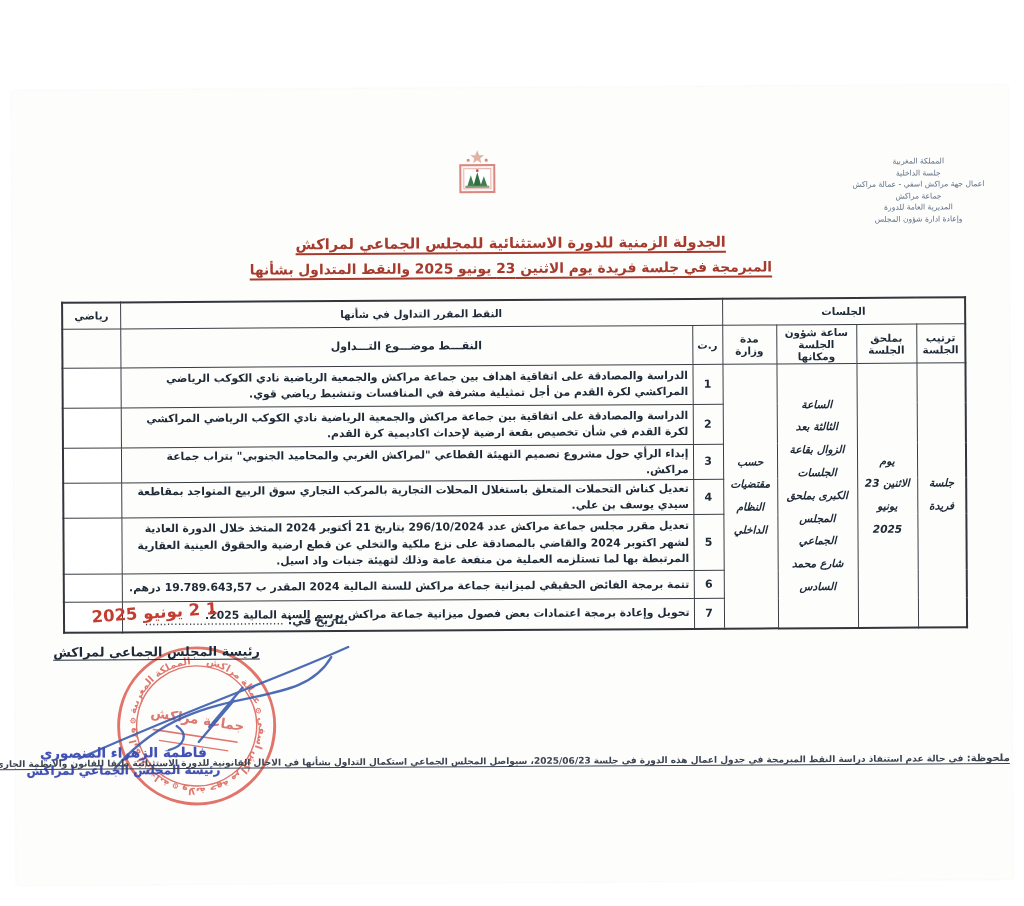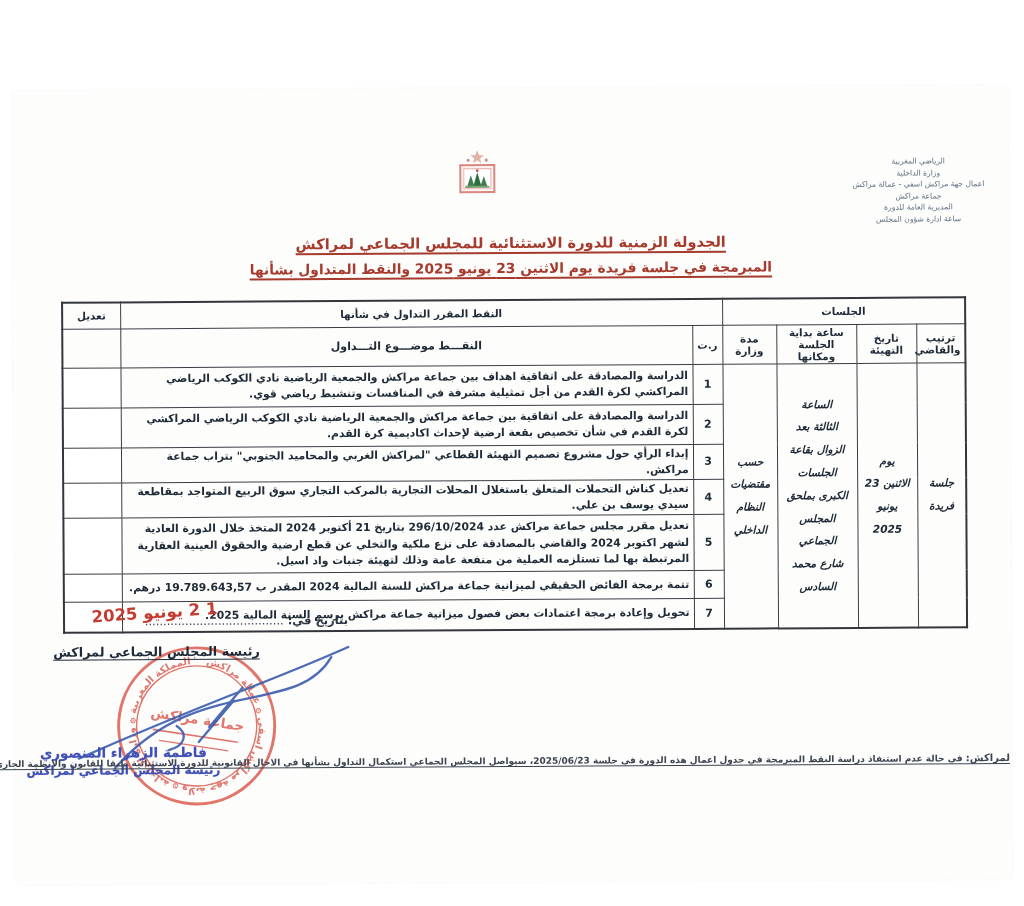--- a/index.html
+++ b/index.html
@@ -60,26 +60,26 @@
     text-decoration:underline;text-underline-offset:2px;text-decoration-thickness:.8px;}
   .footnote .lbl{font-size:10px;}
 </style>
 </head>
 <body>
 
 <div id="doc">
   <div class="page"></div>
 
   <div class="letterhead">
-    <div>الرياضي المغربية</div>
-    <div>وزارة الداخلية</div>
+    <div>المملكة المغربية</div>
+    <div>جلسة الداخلية</div>
     <div>اعمال جهة مراكش اسفي - عمالة مراكش</div>
     <div>جماعة مراكش</div>
     <div>المديرية العامة للدورة</div>
-    <div>ساعة ادارة شؤون المجلس</div>
+    <div>وإعادة ادارة شؤون المجلس</div>
   </div>
 
   <svg class="emblem" viewBox="0 0 54 62">
     <polygon points="27,2 29,7 34,7 30,10 31,15 27,12 23,15 24,10 20,7 25,7" fill="#d9a08f" opacity=".8"></polygon>
     <circle cx="18" cy="12" r="1.6" fill="#cf8d86"></circle>
     <circle cx="36" cy="12" r="1.6" fill="#cf8d86"></circle>
     <rect x="10" y="17" width="34" height="27" fill="#fdf3f2" stroke="#d98880" stroke-width="2"></rect>
     <rect x="13.5" y="20.5" width="27" height="20" fill="#ffffff" stroke="#e8b4ae" stroke-width="1"></rect>
     <polygon points="17,38 20.5,27 24,38" fill="#3e7d4c"></polygon>
     <polygon points="23,38 27,24 31,38" fill="#2f6e41"></polygon>
@@ -100,26 +100,26 @@
         <col style="width:80px">
         <col style="width:54px">
       <col style="width:30px">
         <col style="width:572px">
         <col style="width:58px">
     </colgroup>
     <tbody>
       <tr class="hr1">
         <th colspan="4">الجلسات</th>
         <th colspan="2">النقط المقرر التداول في شأنها</th>
-        <th>تعديل</th>
+        <th>رياضي</th>
       </tr>
       <tr class="hr2">
-        <th>ترتيب والقاضي</th>
-        <th>تاريخ التهيئة</th>
-        <th>ساعة بداية الجلسة ومكانها</th>
+        <th>ترتيب الجلسة</th>
+        <th>بملحق الجلسة</th>
+        <th>ساعة شؤون الجلسة ومكانها</th>
         <th>مدة وزارة</th>
         <th>ر.ت</th>
         <th class="subject-h">النقـــط موضـــوع التـــداول</th>
         <th class="note-cell"></th>
       </tr>
       <tr class="r1">
         <td class="session" rowspan="7">جلسة
 فريدة</td>
         <td class="session" rowspan="7">يوم
 الاثنين 23
@@ -205,16 +205,16 @@
       <path d="M 120 96 C 132 104, 128 116, 112 120"></path>
     </g>
   </svg>
 
   <div class="blue-name">
     <div class="n1">فاطمة الزهراء المنصوري</div>
     <div class="n2">رئيسة المجلس الجماعي لمراكش</div>
   </div>
 
   <div class="footnote">
-    <span class="lbl">لمراكش:</span>
+    <span class="lbl">ملحوظة:</span>
     <span>في حالة عدم استنفاذ دراسة النقط المبرمجة في جدول اعمال هذه الدورة في جلسة 2025/06/23، سيواصل المجلس الجماعي استكمال التداول بشأنها في الاجال القانونية للدورة الاستثنائية طبقا للقانون والانظمة الجاري بها العمل.</span>
   </div>
 </div>
 
 </body></html>

